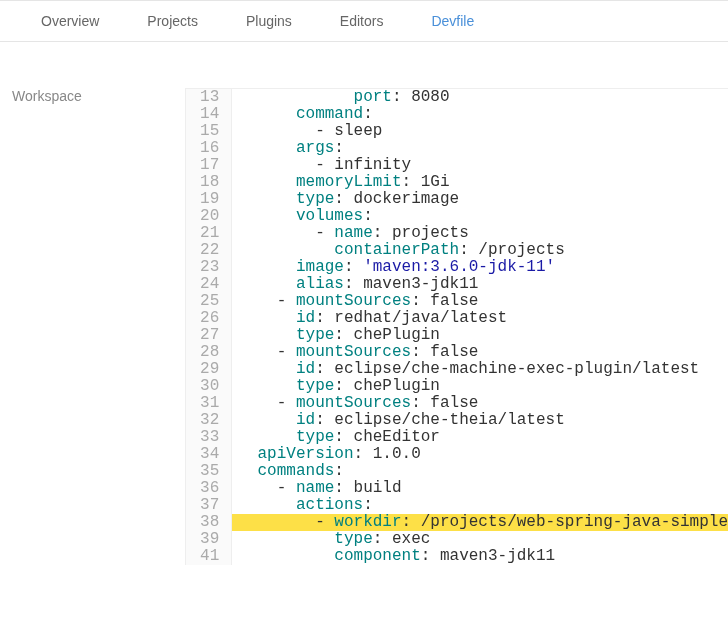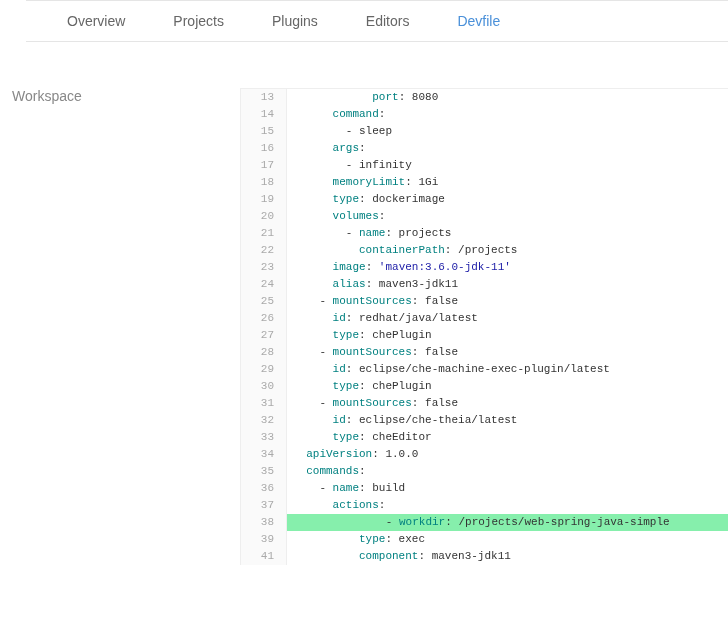--- a/index.html
+++ b/index.html
@@ -10,21 +10,20 @@
       background: #fff;
       width: 728px;
       height: 617px;
       overflow: hidden;
     }
     .tabs {
       display: flex;
       border-top: 1px solid #e5e5e5;
       border-bottom: 1px solid #e5e5e5;
       padding: 0 17px;
-      margin-left: 26px;
     }
     .tab {
       padding: 12px 24px;
       color: #666;
       font-size: 14px;
       cursor: pointer;
     }
     .tab.active {
       color: #4a90d9;
     }
@@ -39,29 +38,28 @@
     .sidebar-title {
       color: #888;
       font-size: 14px;
       font-weight: 500;
     }
     .editor {
       flex: 1;
       border-left: 1px solid #eee;
       border-top: 1px solid #eee;
       font-family: "SFMono-Regular", Consolas, "Liberation Mono", Menlo, monospace;
-      font-size: 11px;
+      font-size: 16px;
       line-height: 17px;
     }
     .code-line {
       display: flex;
     }
     .code-line.hl {
-      background: #86efac;
-      gap: 40px;
+      background: #fde047;
     }
     .gutter {
       width: 46px;
       text-align: right;
       padding-right: 12px;
       color: #aaa;
       background: #fafafa;
       border-right: 1px solid #eee;
       user-select: none;
     }

